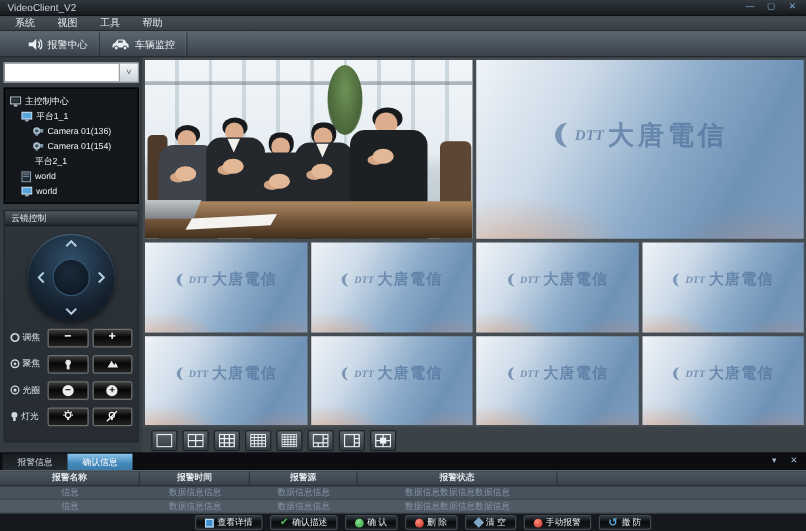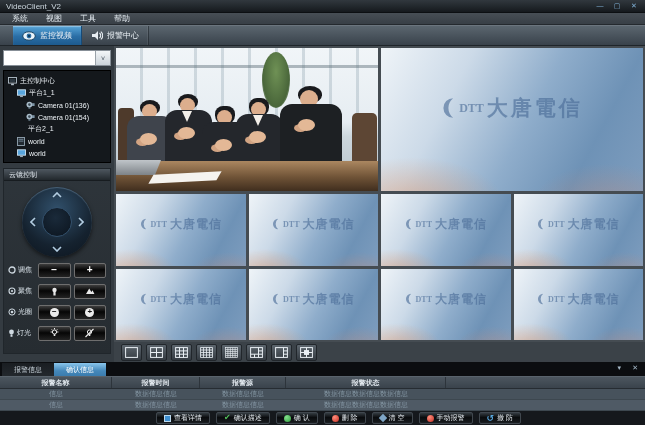--- a/index.html
+++ b/index.html
@@ -69,21 +69,21 @@
     padding:2px; display:grid; grid-template-columns:repeat(4,1fr); grid-template-rows:143px 1fr 1fr; gap:3px; }
   .tile { position:relative; overflow:hidden;
     background:
       radial-gradient(55% 55% at 12% 112%, rgba(224,146,98,.55), rgba(224,146,98,0) 65%),
       radial-gradient(50% 60% at 86% 118%, rgba(205,135,110,.45), rgba(205,135,110,0) 62%),
       linear-gradient(118deg,#eff4f8 0%,#ccdae8 28%,#8fadcb 55%,#6e92b6 78%,#7e9dbe 100%); }
   .tile.photo { grid-column:1/3; }
   .tile.logo-large { grid-column:3/5; }
   .wm { position:absolute; left:50%; top:42%; transform:translate(-50%,-50%); display:flex;
     align-items:center; gap:3px; color:rgba(72,106,150,.62); white-space:nowrap; }
-  .wm .dtt { font-family:"Liberation Serif","DejaVu Serif",serif; font-weight:bold; font-size:8px; }
+  .wm .dtt { font-family:"Liberation Serif","DejaVu Serif",serif; font-style:italic; font-weight:bold; font-size:8px; }
   .wm .cn  { font-family:Liberation Sans, sans-serif; font-weight:bold; font-size:12px; letter-spacing:1px; }
   .logo-large .wm .dtt { font-size:12px; }
   .logo-large .wm .cn  { font-size:21px; letter-spacing:3px; }
   .wm svg { display:block; }
 
   
   .photo { background:linear-gradient(180deg,#f1f5f8 0%,#e6edf2 52%,#ccd6dc 62%,#b5c0c7 100%); }
   .blinds { position:absolute; left:0; top:0; right:0; height:68%;
     background:repeating-linear-gradient(90deg, rgba(255,255,255,0) 0 24px, rgba(130,152,165,.30) 24px 27px); }
   .winframe { position:absolute; left:0; top:17px; width:100%; height:3px; background:rgba(90,108,118,.45); }
@@ -161,35 +161,36 @@
 </div>
 
 <div class="menubar">
   <span class="menu-item">系统</span>
   <span class="menu-item">视图</span>
   <span class="menu-item">工具</span>
   <span class="menu-item">帮助</span>
 </div>
 
 <div class="toolbar">
-  <div class="tool-tab active">
-    <svg width="14" height="10" viewBox="0 0 14 10">
-      <ellipse cx="7" cy="5" rx="6.3" ry="4.2" fill="#eaf4fb" stroke="#17405f" stroke-width="1"></ellipse>
-      <circle cx="7" cy="5" r="2.4" fill="#2a6da3"></circle>
-        <circle cx="7" cy="5" r="1" fill="#0d2c44"></circle>
-    </svg>
-    <span>监控视频</span>
-  </div>
   <div class="tool-tab">
     <svg width="12" height="11" viewBox="0 0 12 11">
       <polygon points="1,4 4,4 7,1 7,10 4,7 1,7" fill="#e8eef3"></polygon>
       <path d="M8.5 3 A3.2 3.2 0 0 1 8.5 8" stroke="#e8eef3" stroke-width="1.1" fill="none"></path>
       <path d="M9.8 1.6 A5 5 0 0 1 9.8 9.4" stroke="#e8eef3" stroke-width="1.1" fill="none"></path>
     </svg>
     <span>报警中心</span>
+  </div>
+  <div class="tool-tab">
+    <svg width="15" height="11" viewBox="0 0 15 11">
+      <path d="M1 7 Q1 4.5 3 4.3 L4.5 2.2 Q5 1.5 6 1.5 L9.5 1.5 Q10.5 1.5 11 2.3 L12.3 4.3 Q14 4.6 14 7 L14 8 L1 8 Z" fill="#e8eef3"></path>
+      <circle cx="4" cy="8.4" r="1.6" fill="#e8eef3" stroke="#39424b" stroke-width="0.8"></circle>
+      <circle cx="11" cy="8.4" r="1.6" fill="#e8eef3" stroke="#39424b" stroke-width="0.8"></circle>
+      <rect x="5.4" y="2.4" width="3.8" height="1.8" rx="0.5" fill="#5a6770"></rect>
+    </svg>
+    <span>车辆监控</span>
   </div>
 </div>
 
 <div class="sidebar">
   <div class="combo">
     <span></span>
     <span class="combo-btn">˅</span>
   </div>
 
   <div class="tree">

